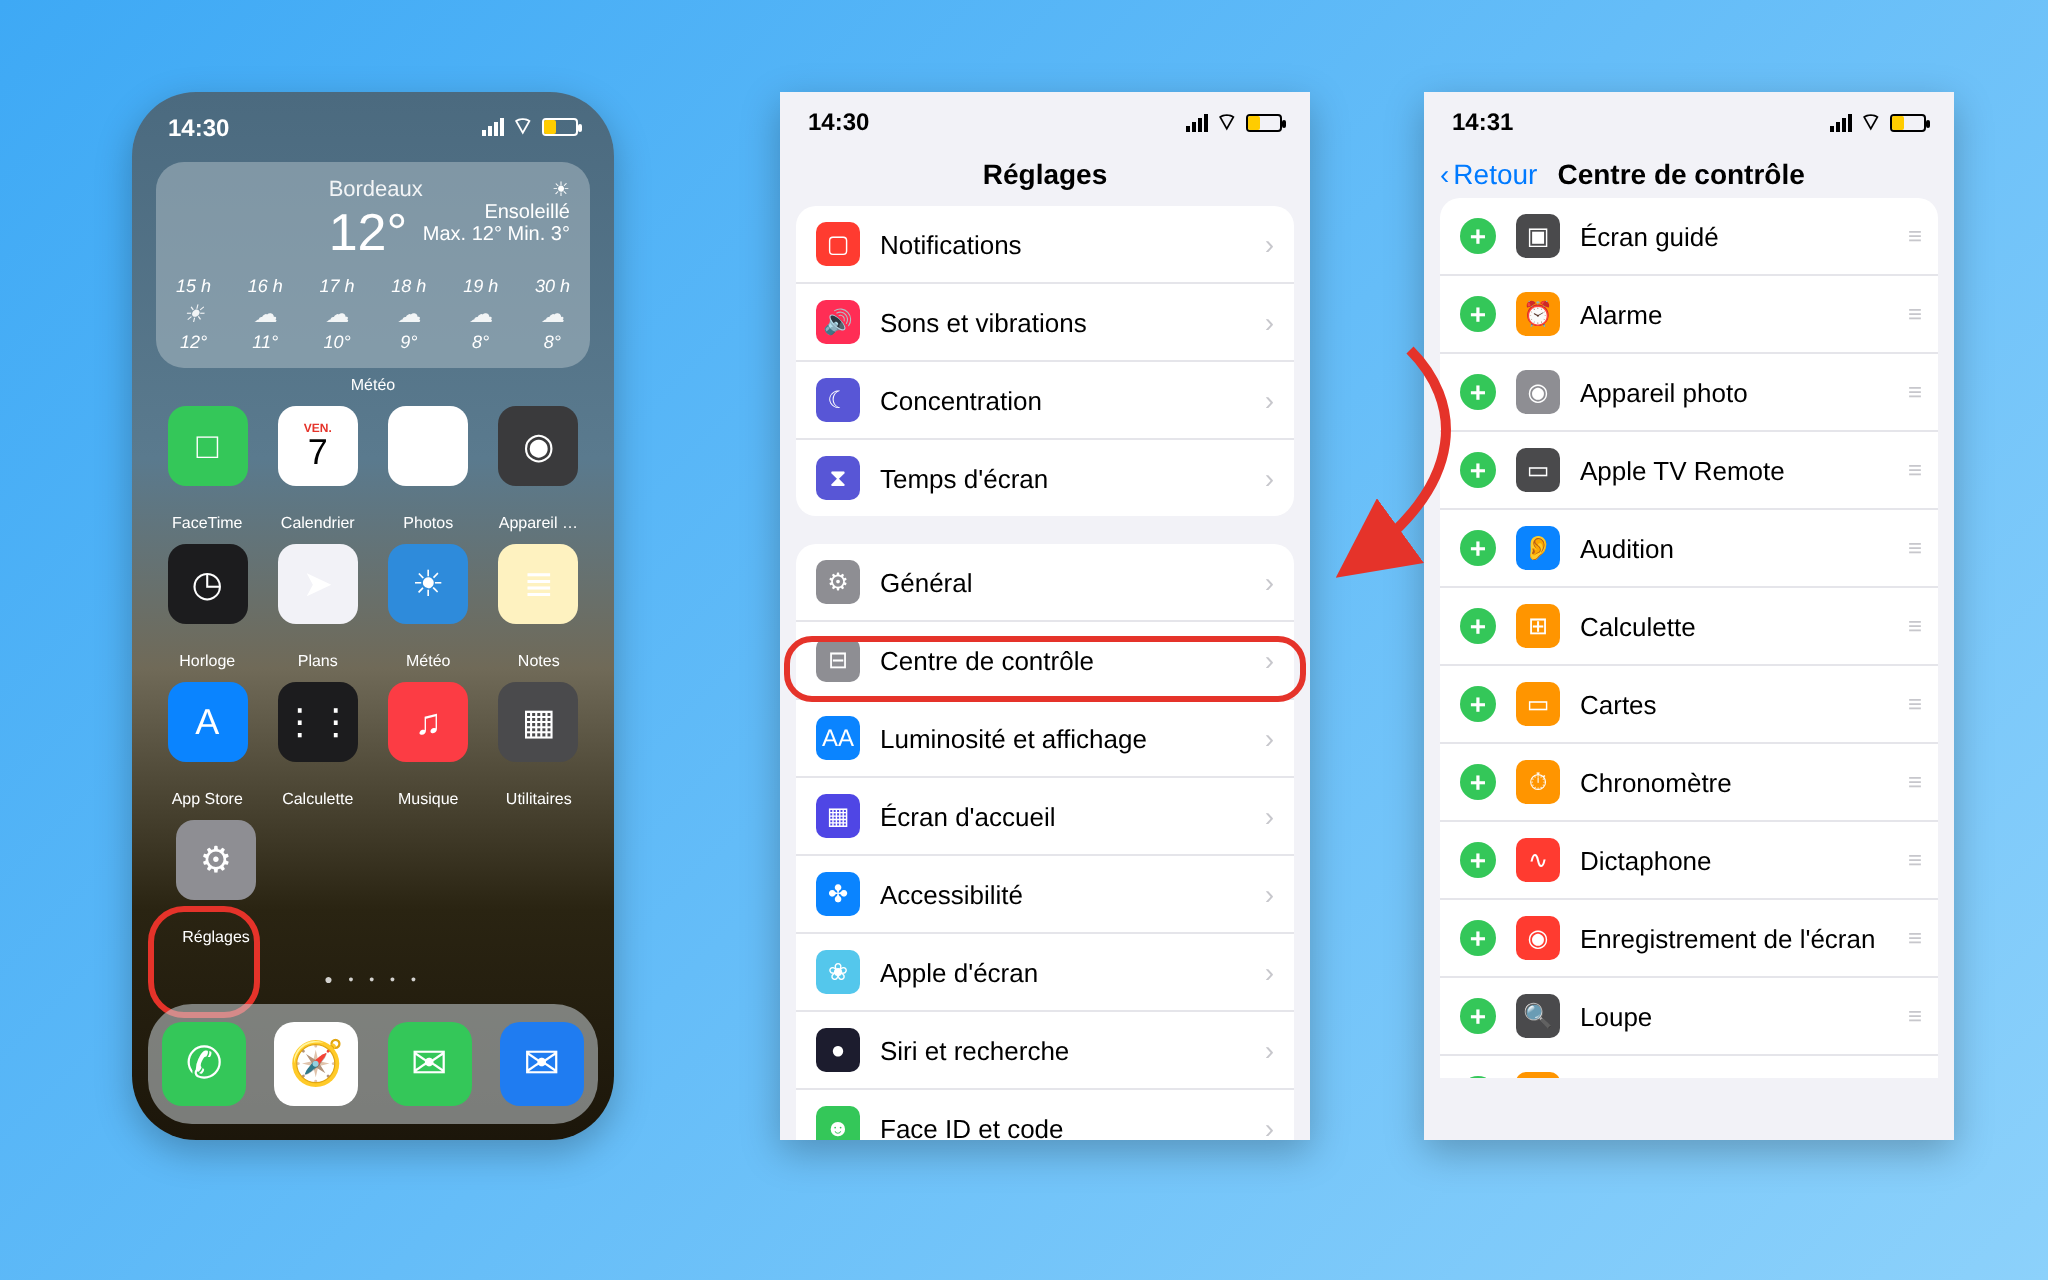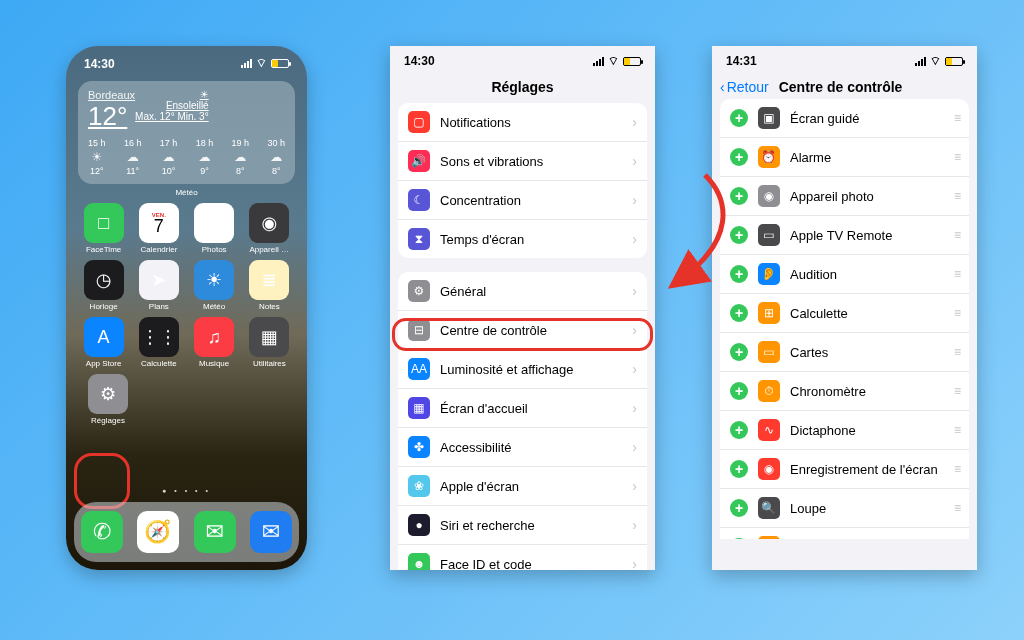--- a/index.html
+++ b/index.html
@@ -25,31 +25,31 @@
     background: linear-gradient(#4b6a7f 0%, #5a7a8e 35%, #706a58 55%, #2a2412 78%, #1c160a 100%);
   }
   .p1 .statusbar { display:flex; justify-content:space-between; align-items:center; padding:10px 18px 0; color:#fff; font-weight:600; font-size:12px;}
   .p1 .weather-widget {
     margin: 10px 12px 8px;
     background: rgba(170,185,195,0.55);
     border-radius: 14px;
     padding: 8px 10px;
     color:#fff;
   }
-  .p1 .w-top { display:flex; justify-content:flex-start; align-items:flex-start;text-decoration:underline; }
+  .p1 .w-top { display:flex; justify-content:flex-end; align-items:flex-start; }
   .p1 .w-city { font-size:11px; opacity:.9;}
   .p1 .w-temp { font-size:26px; font-weight:400;}
   .p1 .w-cond { text-align:right; font-size:10px;}
-  .p1 .w-row { display:flex; justify-content:space-between; margin-top:6px; }
+  .p1 .w-row { display:flex; justify-content:space-between; margin-top:6px;font-style:italic; }
   .p1 .w-col { text-align:center; font-size:9px; }
   .p1 .w-col .ic { font-size:12px; margin:2px 0; opacity:.9;}
   .p1 .iconrow { display:flex; justify-content:space-around; margin:6px 10px; }
   .p1 .appicon { width:40px; text-align:center; }
   .p1 .appicon .box { width:40px; height:40px; border-radius:9px; display:flex; align-items:center; justify-content:center; font-size:18px; color:#fff; margin:0 auto; position:relative; overflow:hidden;}
-  .p1 .appicon .lbl { font-size:8px; color:#fff; margin-top:2px; white-space:nowrap; overflow:hidden; text-overflow:ellipsis; }
+  .p1 .appicon .lbl { font-size:8px; color:#fff; margin-top:14px; white-space:nowrap; overflow:hidden; text-overflow:ellipsis; }
   .p1 .meteo-lbl { text-align:center; color:#fff; font-size:8px; margin-top:-4px; }
   .p1 .highlight-ring {
     position:absolute; border:3px solid #e5332a; border-radius:18px;
   }
   .dock {
     position:absolute; bottom:8px; left:8px; right:8px; height:60px;
     background: rgba(200,210,215,0.55); border-radius:22px;
     display:flex; justify-content:space-around; align-items:center;
   }
   .dock .box { width:42px; height:42px; border-radius:10px; display:flex; align-items:center; justify-content:center; font-size:22px; color:#fff;}

